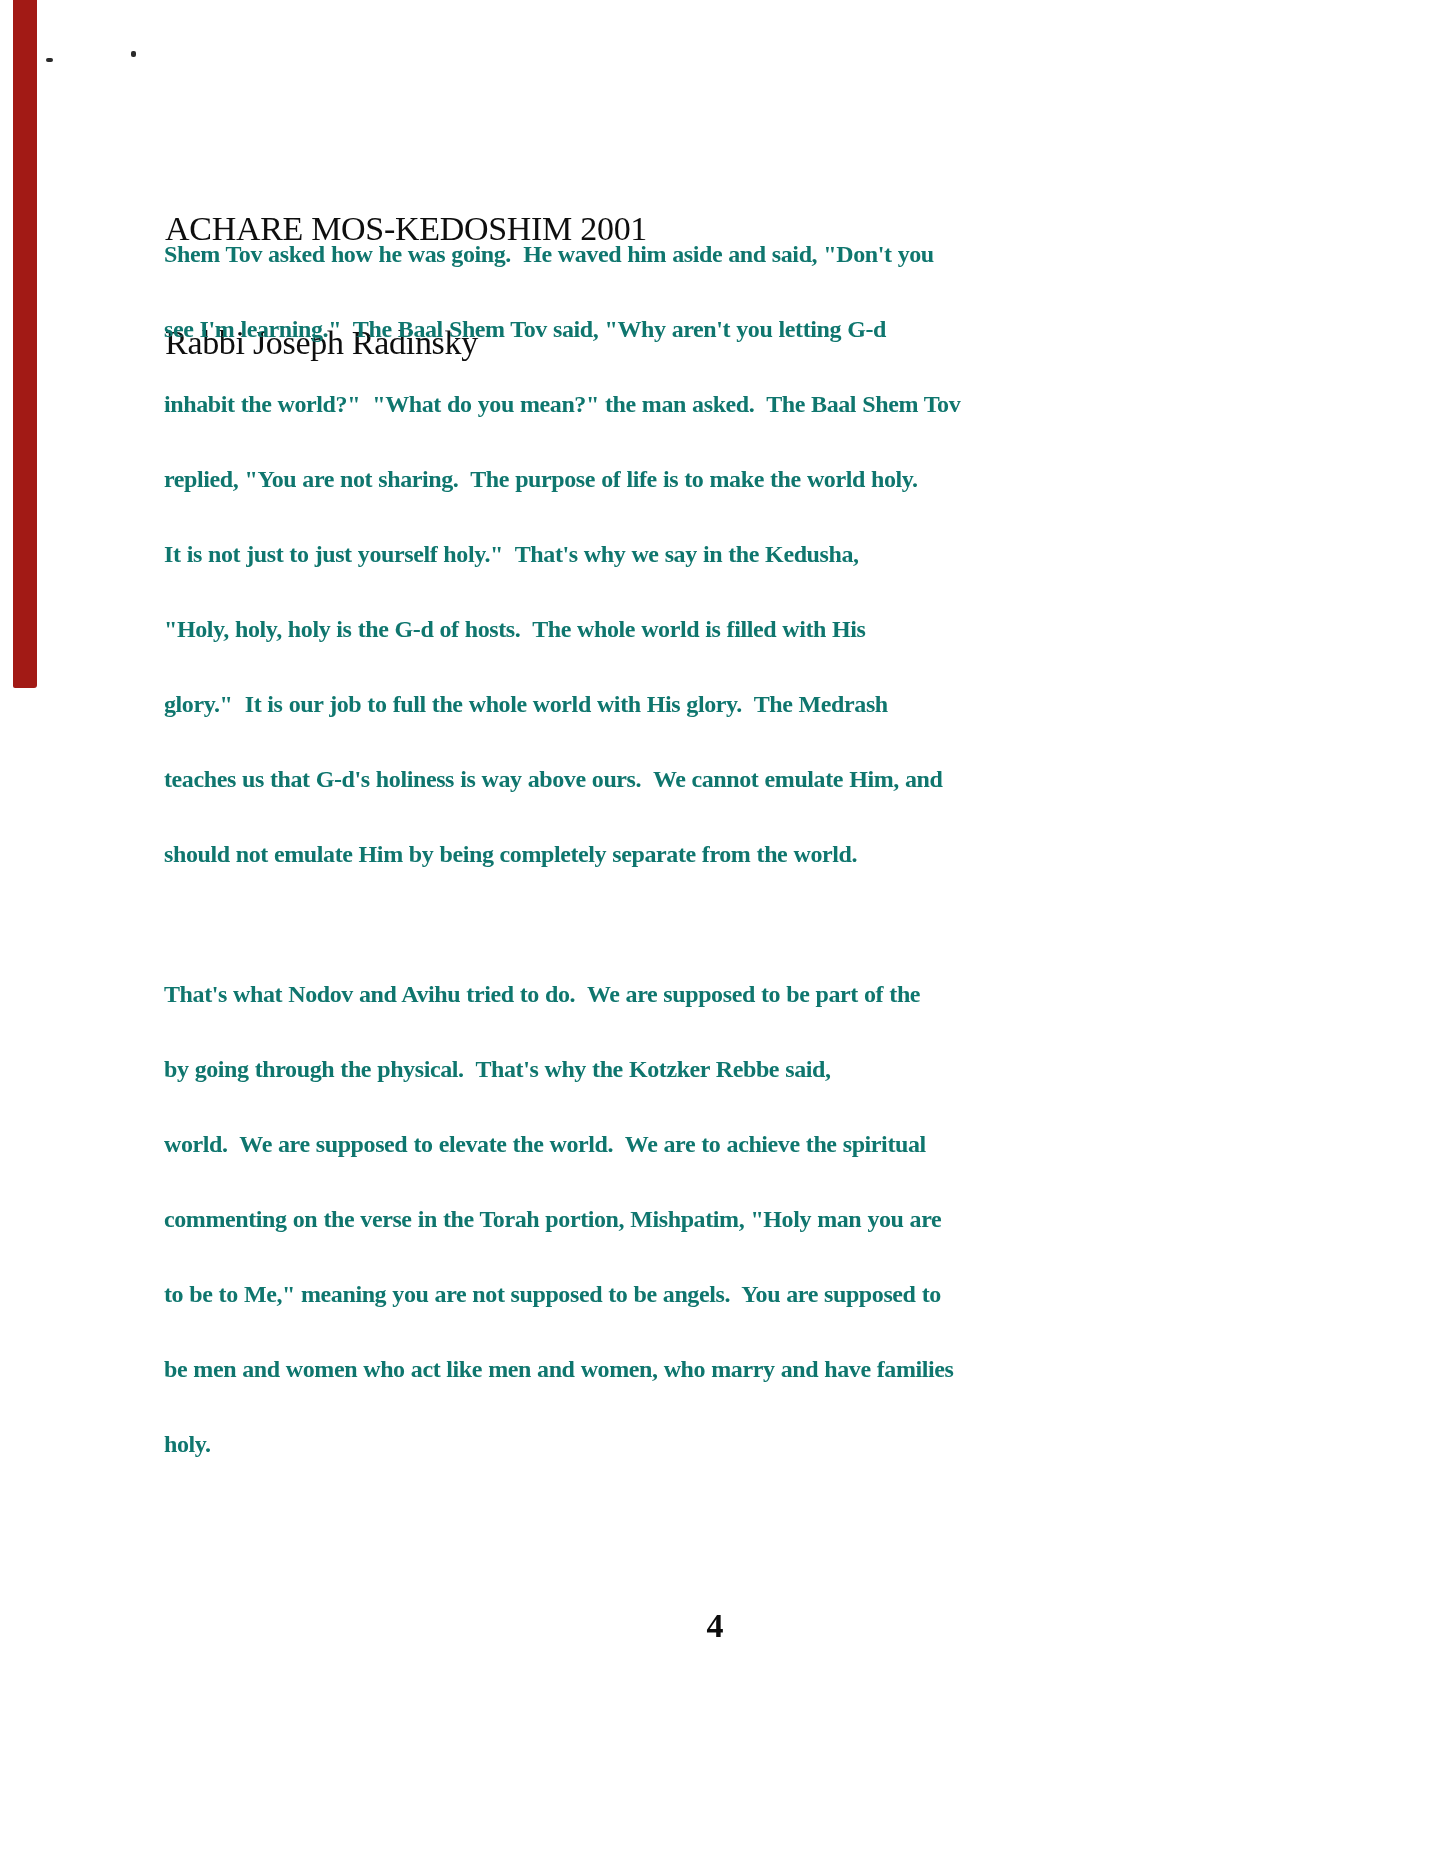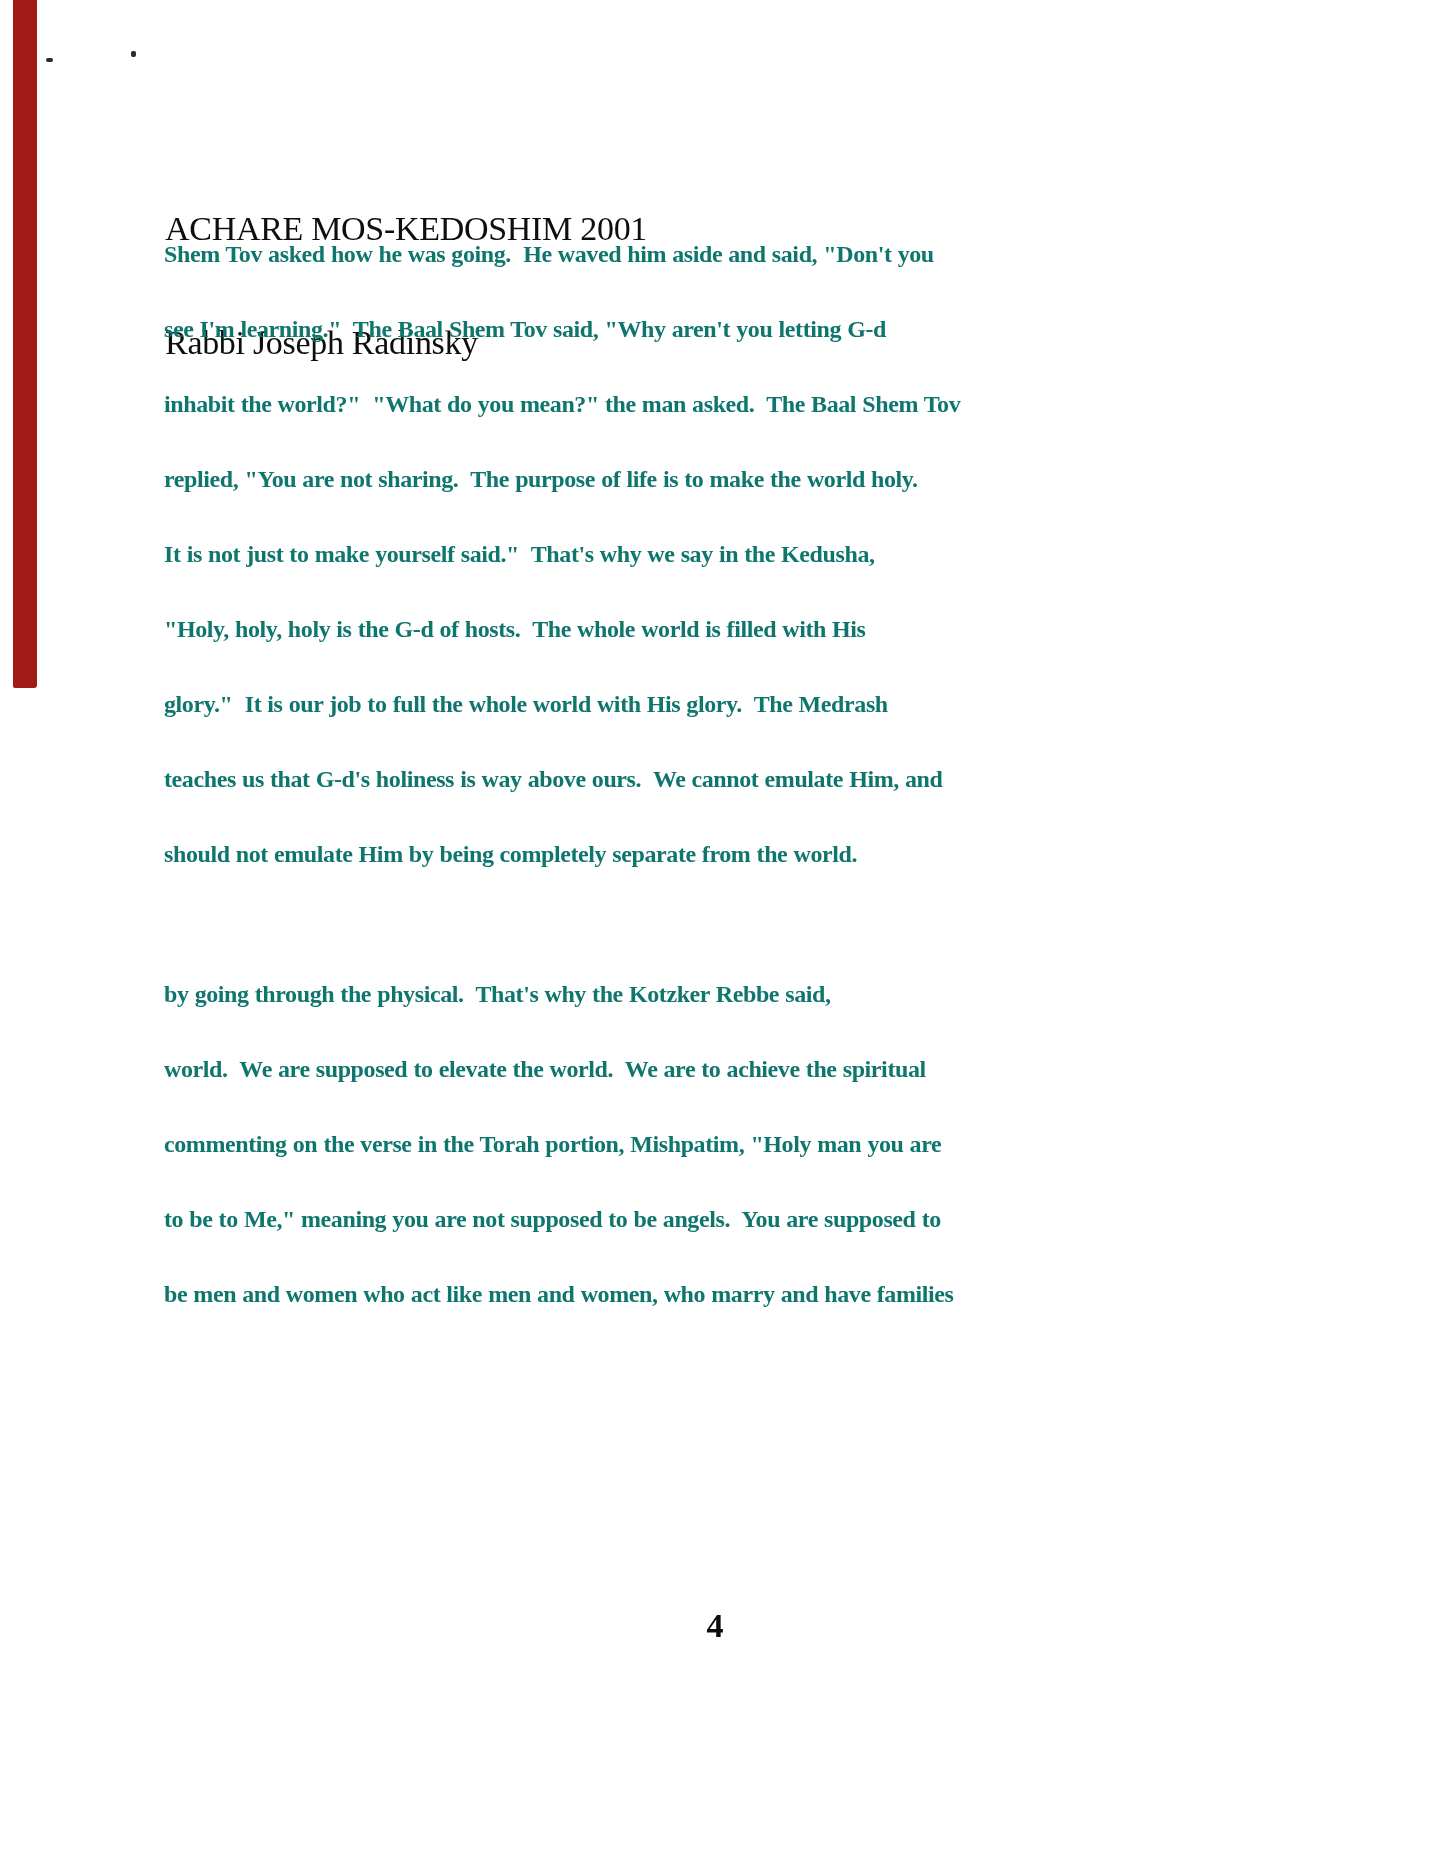--- a/index.html
+++ b/index.html
@@ -85,30 +85,32 @@
     <div>ACHARE MOS-KEDOSHIM 2001</div>
     <div>Rabbi Joseph Radinsky</div>
   </header>
 
   <main>
     <div id="para-1" class="para">
         <div class="line">Shem Tov asked how he was going.  He waved him aside and said, "Don't you</div>
         <div class="line">see I'm learning."  The Baal Shem Tov said, "Why aren't you letting G-d</div>
         <div class="line">inhabit the world?"  "What do you mean?" the man asked.  The Baal Shem Tov</div>
         <div class="line">replied, "You are not sharing.  The purpose of life is to make the world holy.</div>
-        <div class="line">It is not just to make yourself said."  That's why we say in the Kedusha,</div>
+        <div class="line">It is not just to just yourself holy."  That's why we say in the Kedusha,</div>
         <div class="line">"Holy, holy, holy is the G-d of hosts.  The whole world is filled with His</div>
         <div class="line">glory."  It is our job to full the whole world with His glory.  The Medrash</div>
         <div class="line">teaches us that G-d's holiness is way above ours.  We cannot emulate Him, and</div>
         <div class="line">should not emulate Him by being completely separate from the world.</div>
       </div>
     <div id="para-2" class="para">
+        <div class="line">That's what Nodov and Avihu tried to do.  We are supposed to be part of the</div>
         <div class="line">by going through the physical.  That's why the Kotzker Rebbe said,</div>
         <div class="line">world.  We are supposed to elevate the world.  We are to achieve the spiritual</div>
         <div class="line">commenting on the verse in the Torah portion, Mishpatim, "Holy man you are</div>
         <div class="line">to be to Me," meaning you are not supposed to be angels.  You are supposed to</div>
         <div class="line">be men and women who act like men and women, who marry and have families</div>
+        <div class="line">holy.</div>
       </div>
   </main>
 
   <div id="page-number">4</div>
 
 </div>
 
 </body></html>

